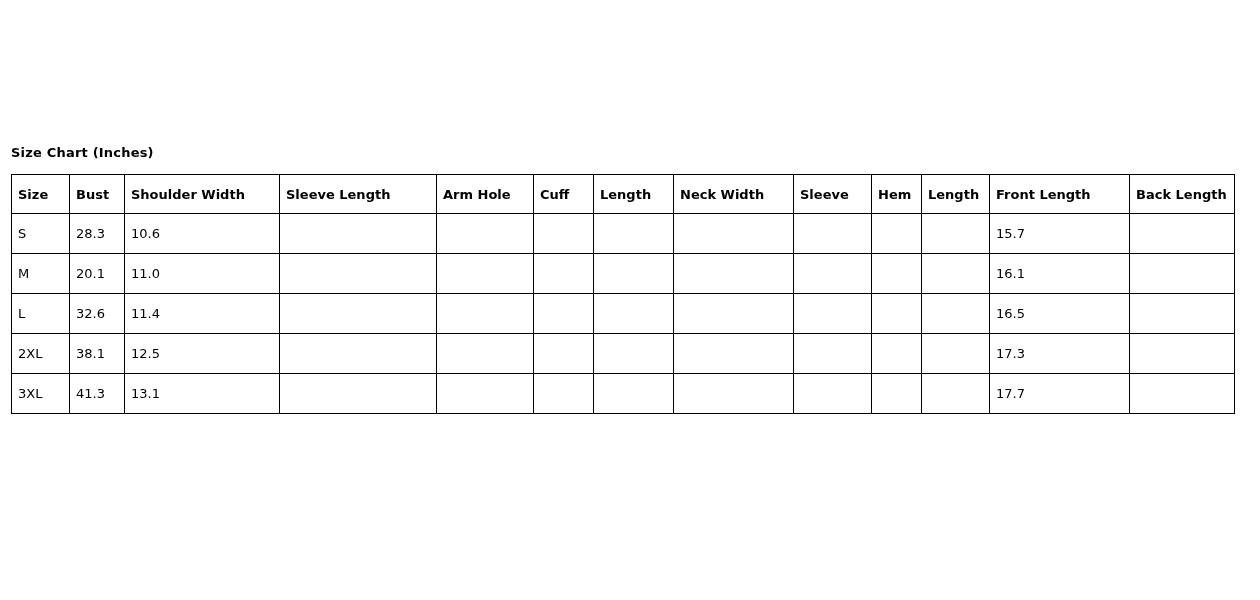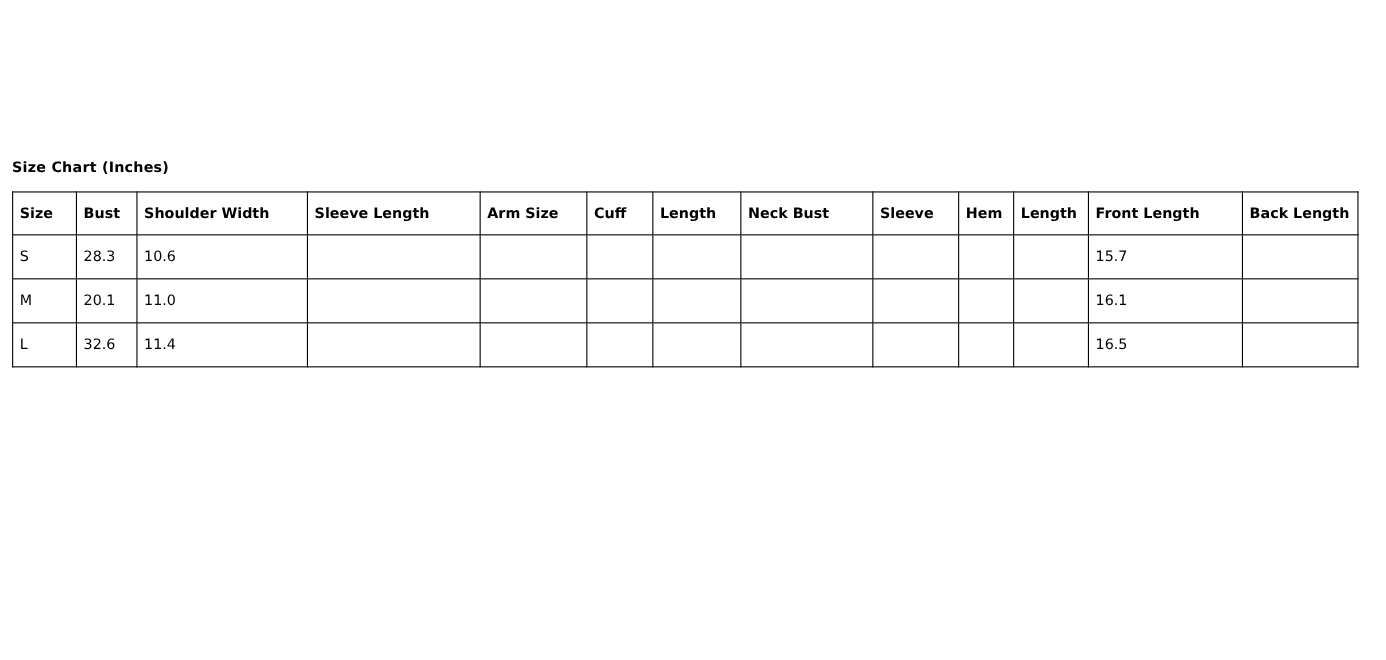--- a/index.html
+++ b/index.html
@@ -92,24 +92,24 @@
       <col class="col-waist">
       <col class="col-frontlength">
       <col class="col-backlength">
     </colgroup>
     <thead>
       <tr>
         <th>Size</th>
         <th>Bust</th>
         <th>Shoulder Width</th>
         <th>Sleeve Length</th>
-        <th>Arm Size</th>
+        <th>Arm Hole</th>
         <th>Cuff</th>
         <th>Length</th>
-        <th>Neck Bust</th>
+        <th>Neck Width</th>
         <th>Sleeve</th>
         <th>Hem</th>
         <th>Length</th>
         <th>Front Length</th>
         <th>Back Length</th>
       </tr>
     </thead>
     <tbody>
       <tr>
         <td>S</td>
@@ -149,16 +149,46 @@
         <td></td>
         <td></td>
         <td></td>
         <td></td>
         <td></td>
         <td></td>
         <td></td>
         <td>16.5</td>
         <td></td>
       </tr>
+      <tr>
+        <td>2XL</td>
+        <td>38.1</td>
+        <td>12.5</td>
+        <td></td>
+        <td></td>
+        <td></td>
+        <td></td>
+        <td></td>
+        <td></td>
+        <td></td>
+        <td></td>
+        <td>17.3</td>
+        <td></td>
+      </tr>
+      <tr>
+        <td>3XL</td>
+        <td>41.3</td>
+        <td>13.1</td>
+        <td></td>
+        <td></td>
+        <td></td>
+        <td></td>
+        <td></td>
+        <td></td>
+        <td></td>
+        <td></td>
+        <td>17.7</td>
+        <td></td>
+      </tr>
     </tbody>
   </table>
 
 </div>
 
 </body></html>

